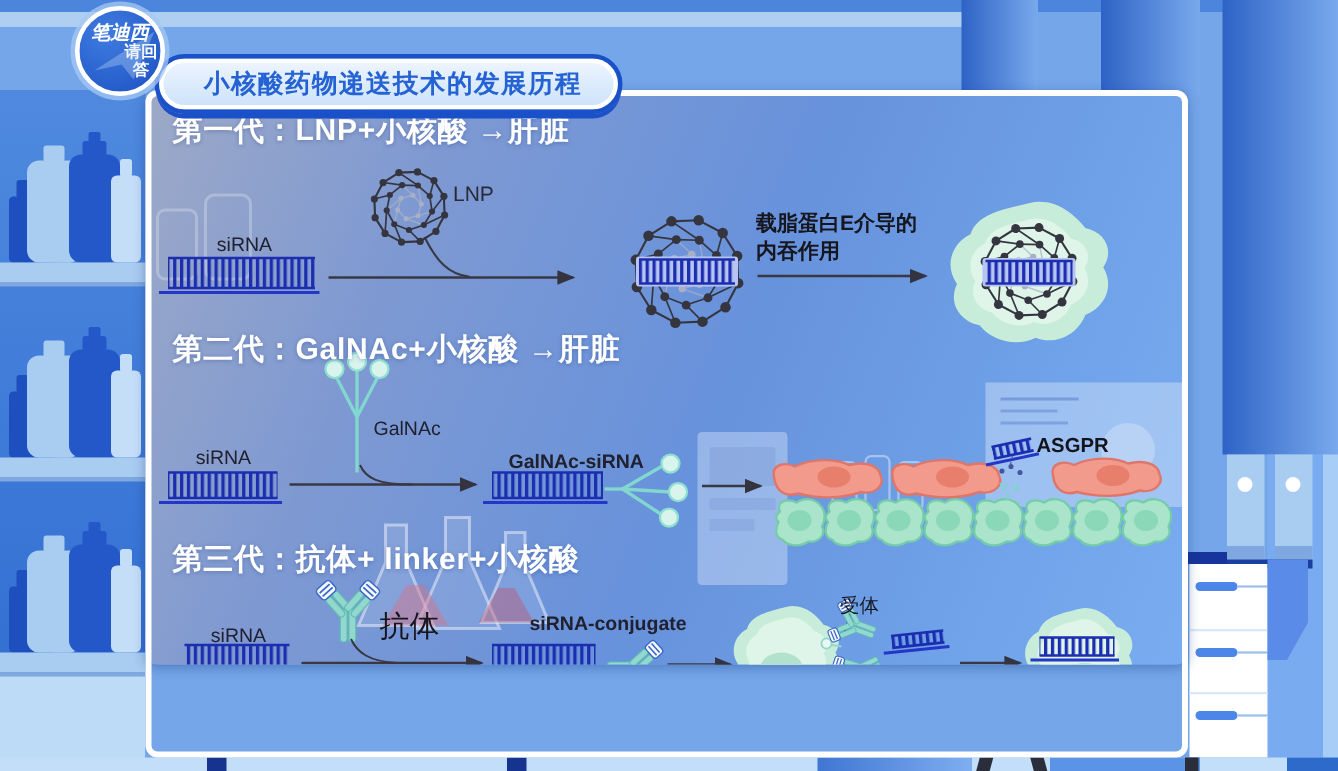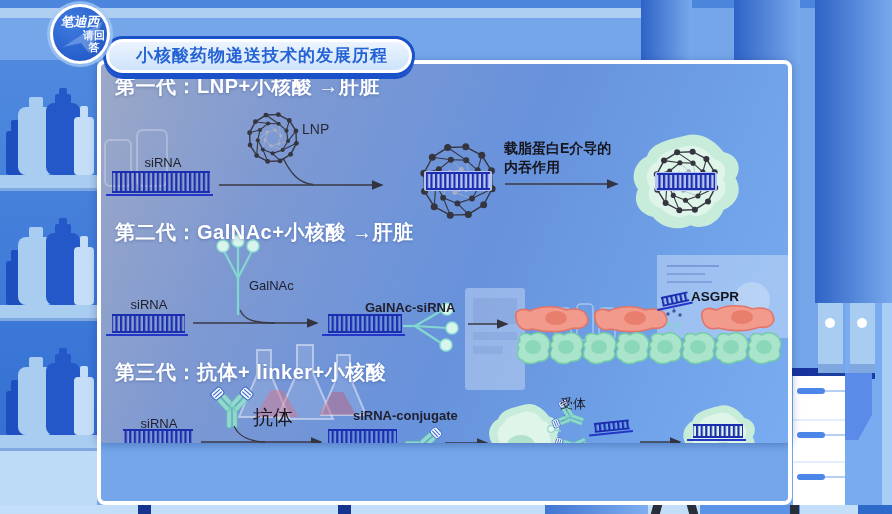--- a/index.html
+++ b/index.html
@@ -46,21 +46,21 @@
   .diagram{z-index:3;}
   .gen-heading{position:absolute;z-index:4;font-size:20px;font-weight:bold;color:#fff;
                letter-spacing:.5px;text-shadow:0 1px 3px rgba(25,55,125,.35);white-space:nowrap;}
   .g1h{left:18px;top:13px;} .g2h{left:18px;top:159px;} .g3h{left:18px;top:299px;}
   .lbl{position:absolute;z-index:4;font-size:13px;color:#20202E;font-weight:500;white-space:nowrap;}
   .lbl-sirna1{left:34px;top:95px;width:64px;text-align:center;}
   .lbl-lnp{left:205px;top:61px;font-size:14px;color:#2A2A36;}
   .lbl-process{left:407px;top:79px;font-size:14px;line-height:1.35;white-space:pre-line;color:#16161F;font-weight:600;}
   .lbl-sirna2{left:20px;top:237px;width:64px;text-align:center;}
   .lbl-galnac{left:152px;top:218px;}
-  .lbl-gconj{left:268px;top:240px;font-weight:600;}
+  .lbl-gconj{left:242px;top:240px;font-weight:600;}
   .lbl-asgpr{left:594px;top:229px;font-weight:600;font-size:13.5px;color:#14141D;}
   .lbl-sirna3{left:30px;top:356px;width:64px;text-align:center;}
   .lbl-ab{left:156px;top:344px;font-size:20px;color:#16161F;}
   .lbl-sconj{left:224px;top:348px;font-weight:600;margin-left:32px;}
   .lbl-rec{left:463px;top:335px;color:#16161F;}
 </style>
 </head>
 <body>
 
 <div class="stage">

